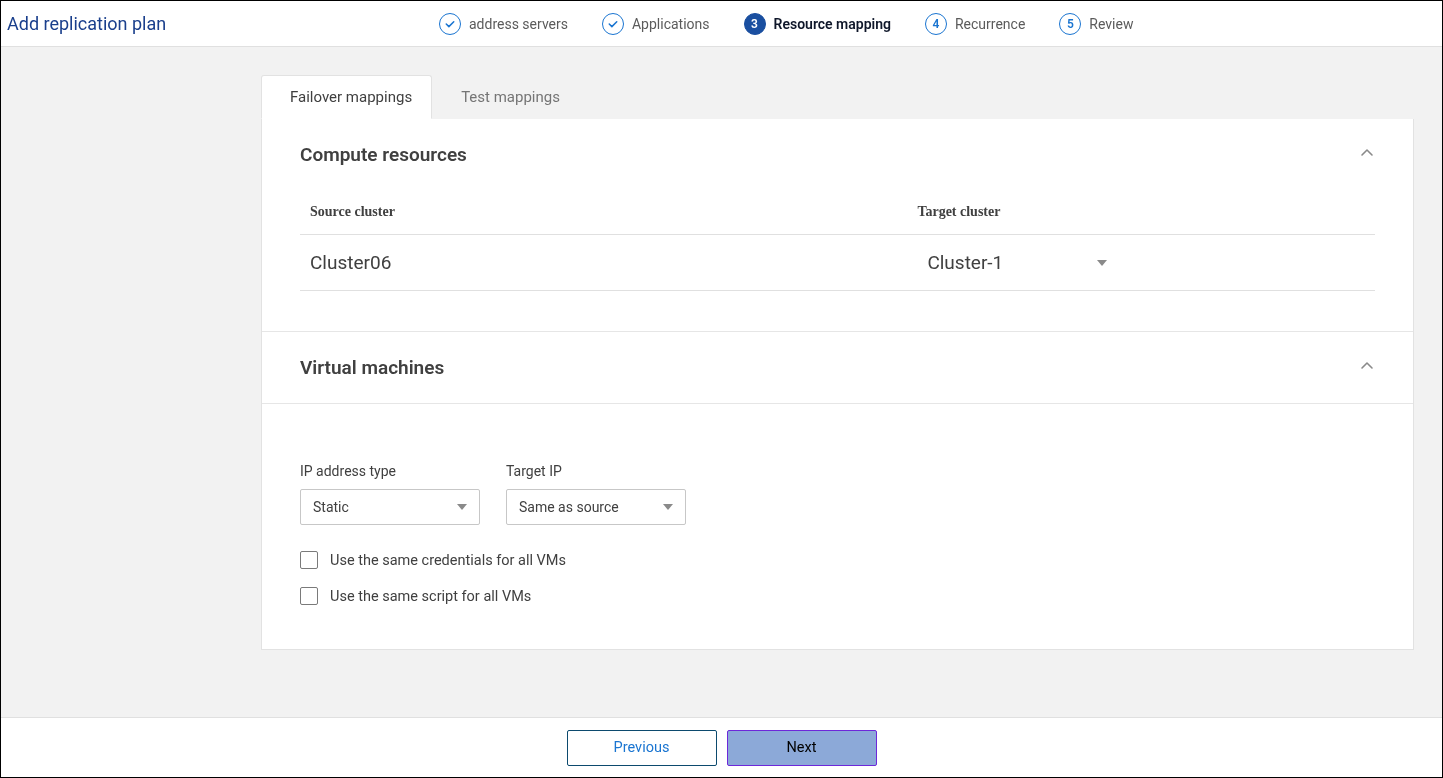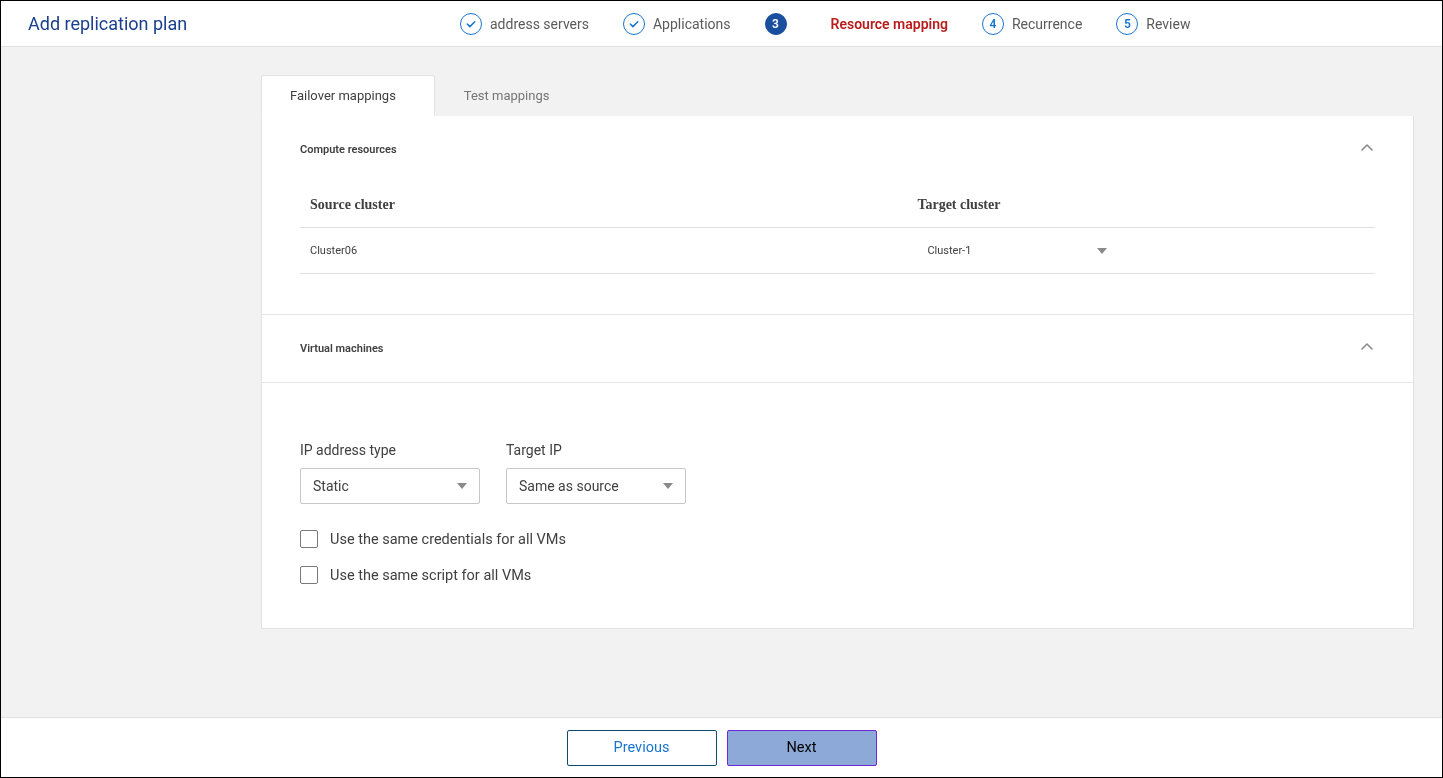--- a/index.html
+++ b/index.html
@@ -13,21 +13,21 @@
     border: 1px solid #000;
     display: flex;
     flex-direction: column;
   }
   
   .header-bar {
     display: flex;
     align-items: center;
     height: 46px;
     border-bottom: 1px solid #e0e0e0;
-    padding: 0 23px;
+    padding: 0 2px;
   }
   .header-title {
     font-size: 18px;
     color: #1a3f8c;
     font-weight: 400;
     margin-left: 4px;
     flex: 0 0 432px;
   }
   .steps {
     display: flex;
@@ -52,37 +52,37 @@
     color: #1a75d1;
     font-size: 12px;
     font-weight: 600;
   }
   .step-circle.done { }
   .step-circle.active {
     background: #1a4fa0;
     border-color: #1a4fa0;
     color: #fff;
   }
-  .step.active .step-label { color: #b91c1c; font-weight: 600; margin-left: 36px; }
+  .step.active .step-label { color: #0f172a; font-weight: 600; }
   .step-label { color: #5b5b5b; }
   .step.done .step-label { color: #5b5b5b; }
   
   .content-wrap {
     background: #f2f2f2;
     flex: 1 1 auto;
     padding: 28px 0 0 0;
     overflow: hidden;
   }
   .tabs {
     display: flex;
     margin-left: 260px;
   }
   .tab {
-    padding: 12px 38px 12px 28px;
-    font-size: 13px;
+    padding: 12px 19px 12px 28px;
+    font-size: 15px;
     color: #757575;
     cursor: pointer;
     background: transparent;
     border: 1px solid transparent;
   }
   .tab.active {
     background: #fff;
     border: 1px solid #e2e2e2;
     border-bottom: 1px solid #fff;
     border-radius: 3px 3px 0 0;
@@ -95,21 +95,21 @@
     border-top: none;
   }
   .section {
     border-bottom: 1px solid #e6e6e6;
   }
   .section-header {
     display: flex;
     align-items: center;
     padding: 24px 38px;
     font-weight: 600;
-    font-size: 11px;
+    font-size: 19px;
     color: #404040;
     cursor: pointer;
   }
   .section-header .title { flex: 0 0 180px; }
   .section-header .badge-zone { display:flex; align-items:center; gap:8px; }
   .chevron { margin-left: auto; color:#8a8a8a; }
   .table-area {
     padding: 0 38px 40px 38px;
   }
   table.mapping { width: 100%; border-collapse: collapse; table-layout: fixed; }
@@ -118,21 +118,21 @@
     font-weight: 600;
     font-size: 14px;
     color: #404040;
     border-bottom: 1px solid #e0e0e0;
     padding: 14px 10px;
     font-family: Liberation Serif, serif;
   }
   table.mapping td {
     padding: 12px 10px;
     border-bottom: 1px solid #e0e0e0;
-    font-size: 11px;
+    font-size: 19px;
     color: #404040;
   }
   .dropdown {
     display: flex;
     align-items: center;
     justify-content: space-between;
     border: none;
     padding: 4px 10px;
     max-width: 200px;
     cursor: pointer;

